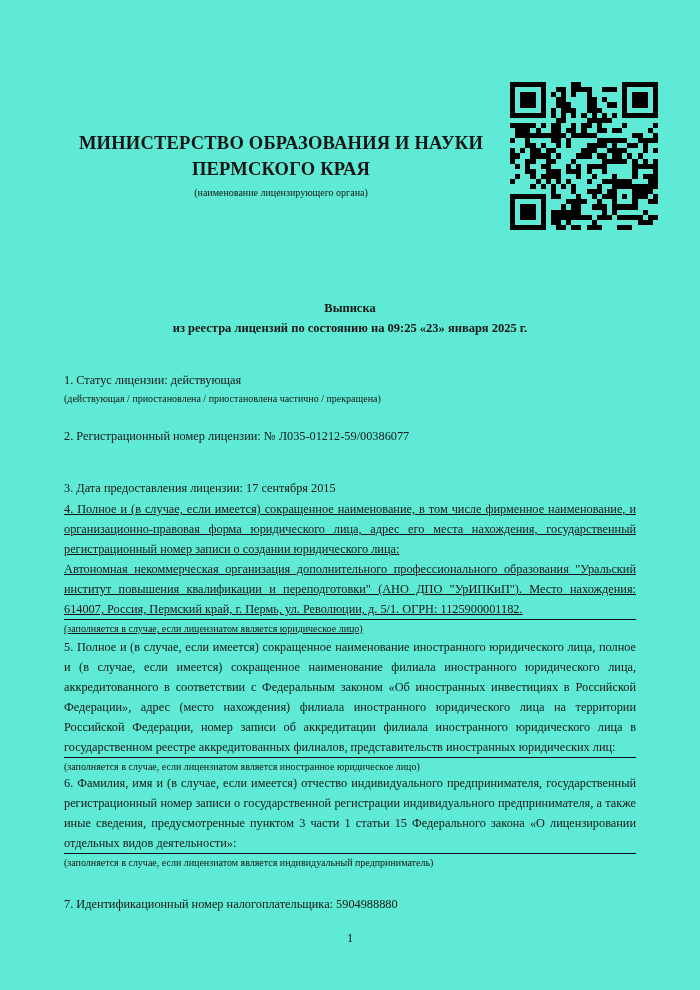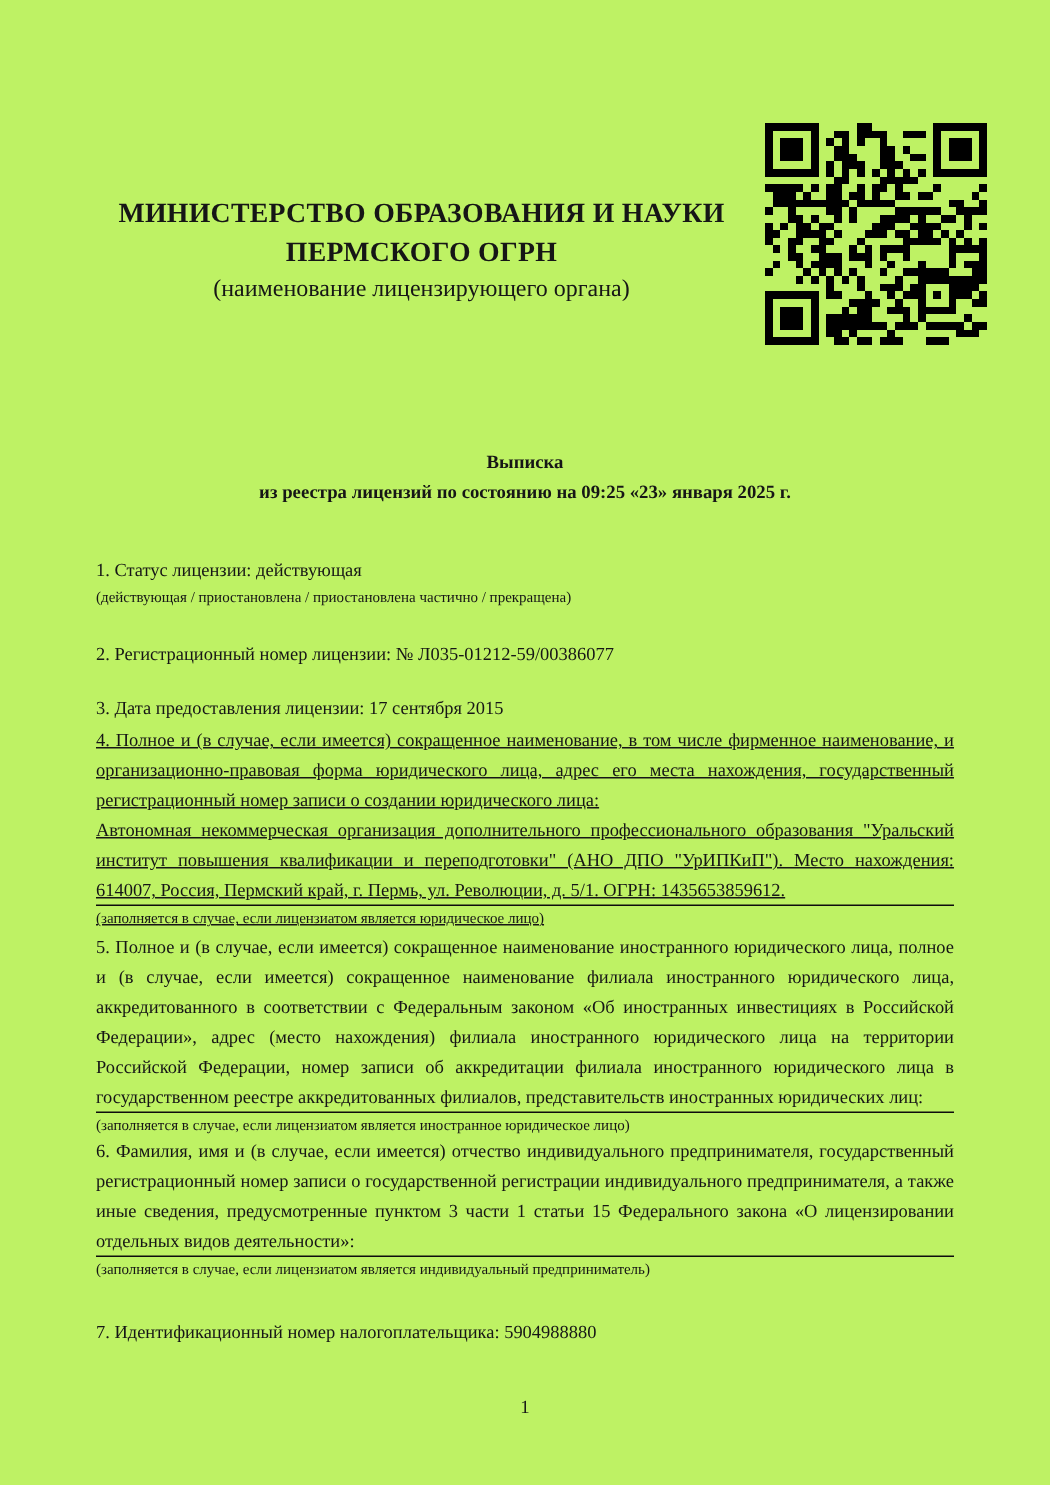--- a/index.html
+++ b/index.html
@@ -4,21 +4,21 @@
 <style>
   html, body {
     margin: 0;
     padding: 0;
     background: #ffffff;
   }
   .page {
     position: relative;
     width: 700px;
     height: 990px;
-    background: #bef264;
+    background: #5eead4;
     box-sizing: border-box;
     padding: 0 64px;
     font-family: "Liberation Serif", "DejaVu Serif", serif;
     color: #161616;
     overflow: hidden;
   }
   
   .header {
     position: relative;
     height: 240px;
@@ -30,21 +30,21 @@
     width: 434px;
     text-align: center;
   }
   .ministry-name {
     font-weight: bold;
     font-size: 18.5px;
     line-height: 26px;
     letter-spacing: 0.2px;
   }
   .ministry-caption {
-    font-size: 16px;
+    font-size: 10px;
     line-height: 13px;
     margin-top: 4px;
   }
   
   .qr-abs {
     position: absolute;
     top: 82px;
     left: 510px;
     width: 148px;
     height: 148px;
@@ -71,21 +71,21 @@
     line-height: 13px;
     text-align: left;
     margin-top: 2px;
   }
   .rule {
     border-top: 1.8px solid #0d0d0d;
     height: 0;
   }
   .s1 { margin-top: 32px; }
   .s2 { margin-top: 21px; }
-  .s3 { margin-top: 16px; }
+  .s3 { margin-top: 32px; }
   .s4 { margin-top: 1px; text-decoration: underline; }
   .s5 { margin-top: 2px; }
   .s6 { }
   .s7 { margin-top: 25px; }
   .page-number {
     position: absolute;
     bottom: 44px;
     left: 0;
     right: 0;
     text-align: center;
@@ -518,21 +518,21 @@
       <rect x="16" y="28" width="1" height="1"></rect>
       <rect x="17" y="28" width="1" height="1"></rect>
       <rect x="21" y="28" width="1" height="1"></rect>
       <rect x="22" y="28" width="1" height="1"></rect>
       <rect x="23" y="28" width="1" height="1"></rect>
     </svg>
 
   <div class="header">
     <div class="ministry">
       <div class="ministry-name">МИНИСТЕРСТВО ОБРАЗОВАНИЯ И НАУКИ</div>
-      <div class="ministry-name">ПЕРМСКОГО ОГРН</div>
+      <div class="ministry-name">ПЕРМСКОГО КРАЯ</div>
       <div class="ministry-caption">(наименование лицензирующего органа)</div>
     </div>
   </div>
 
   <div class="doc-title">
     <div>Выписка</div>
     <div>из реестра лицензий по состоянию на 09:25 «23» января 2025 г.</div>
   </div>
 
   <div class="item s1">
@@ -543,21 +543,21 @@
   <div class="item s2">
     <div class="line">2. Регистрационный номер лицензии: № Л035-01212-59/00386077</div>
   </div>
 
   <div class="item s3">
     <div class="line">3. Дата предоставления лицензии: 17 сентября 2015</div>
   </div>
 
   <div class="item s4">
     <div>4. Полное и (в случае, если имеется) сокращенное наименование, в том числе фирменное наименование, и организационно-правовая форма юридического лица, адрес его места нахождения, государственный регистрационный номер записи о создании юридического лица:</div>
-    <div>Автономная некоммерческая организация дополнительного профессионального образования "Уральский институт повышения квалификации и переподготовки" (АНО ДПО "УрИПКиП"). Место нахождения: 614007, Россия, Пермский край, г. Пермь, ул. Революции, д. 5/1. ОГРН: 1435653859612.</div>
+    <div>Автономная некоммерческая организация дополнительного профессионального образования "Уральский институт повышения квалификации и переподготовки" (АНО ДПО "УрИПКиП"). Место нахождения: 614007, Россия, Пермский край, г. Пермь, ул. Революции, д. 5/1. ОГРН: 1125900001182.</div>
     <div class="rule"></div>
     <div class="caption">(заполняется в случае, если лицензиатом является юридическое лицо)</div>
   </div>
 
   <div class="item s5">
     <div>5. Полное и (в случае, если имеется) сокращенное наименование иностранного юридического лица, полное и (в случае, если имеется) сокращенное наименование филиала иностранного юридического лица, аккредитованного в соответствии с Федеральным законом «Об иностранных инвестициях в Российской Федерации», адрес (место нахождения) филиала иностранного юридического лица на территории Российской Федерации, номер записи об аккредитации филиала иностранного юридического лица в государственном реестре аккредитованных филиалов, представительств иностранных юридических лиц:</div>
     <div class="rule"></div>
     <div class="caption">(заполняется в случае, если лицензиатом является иностранное юридическое лицо)</div>
   </div>
 

